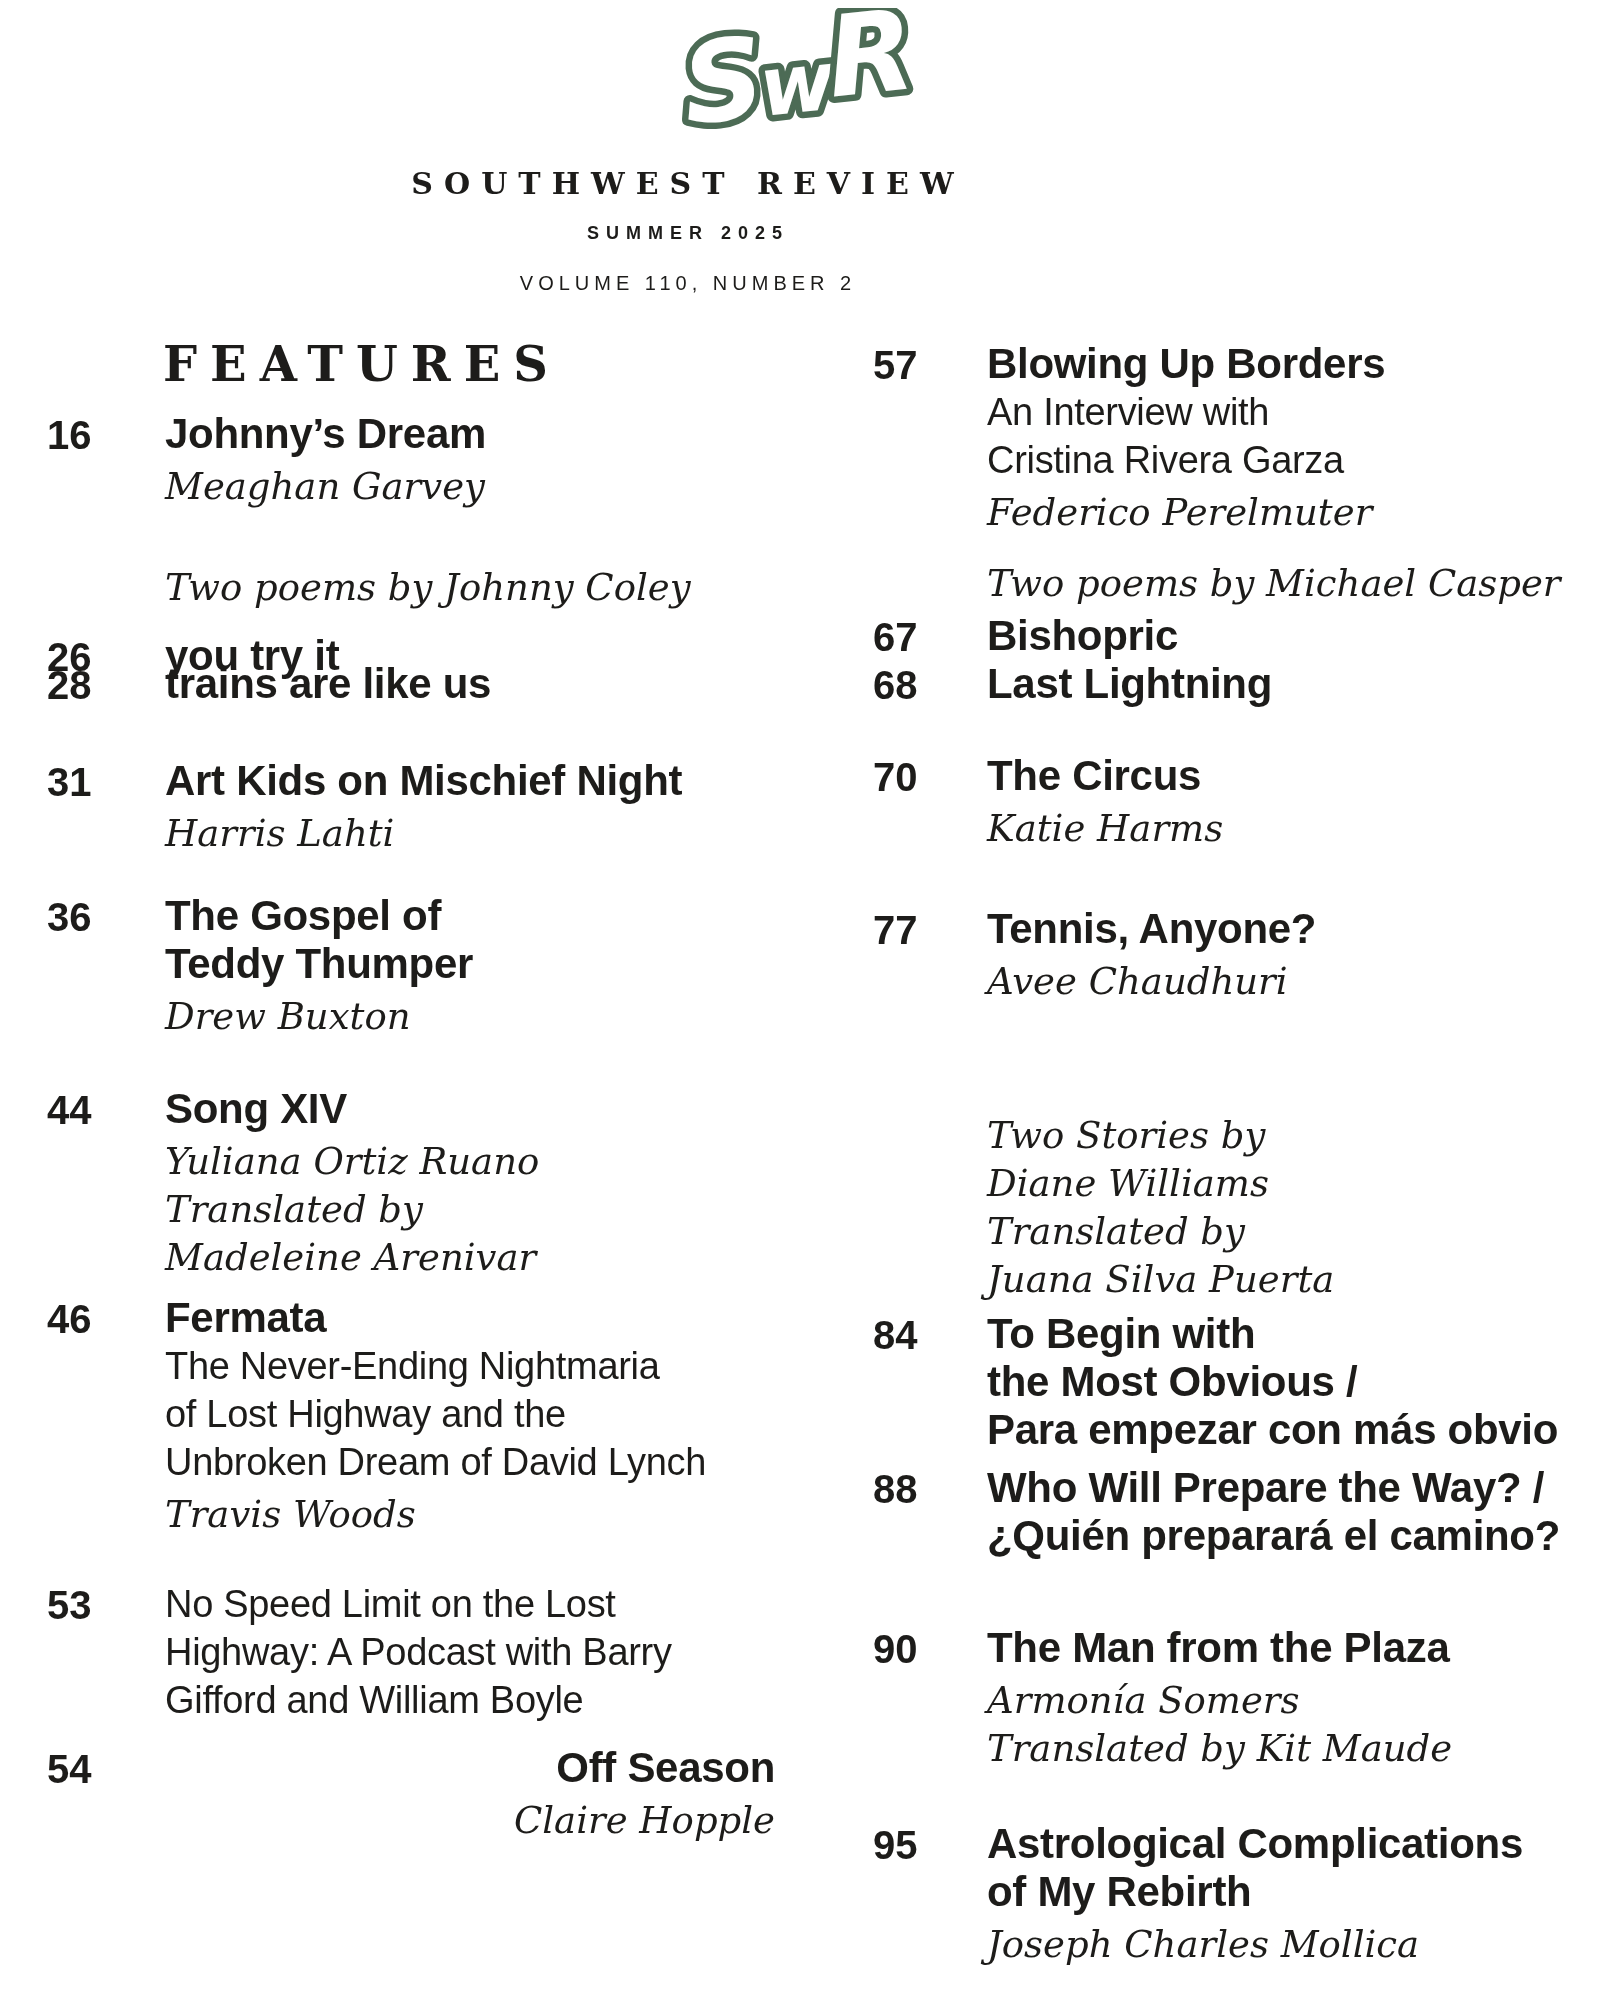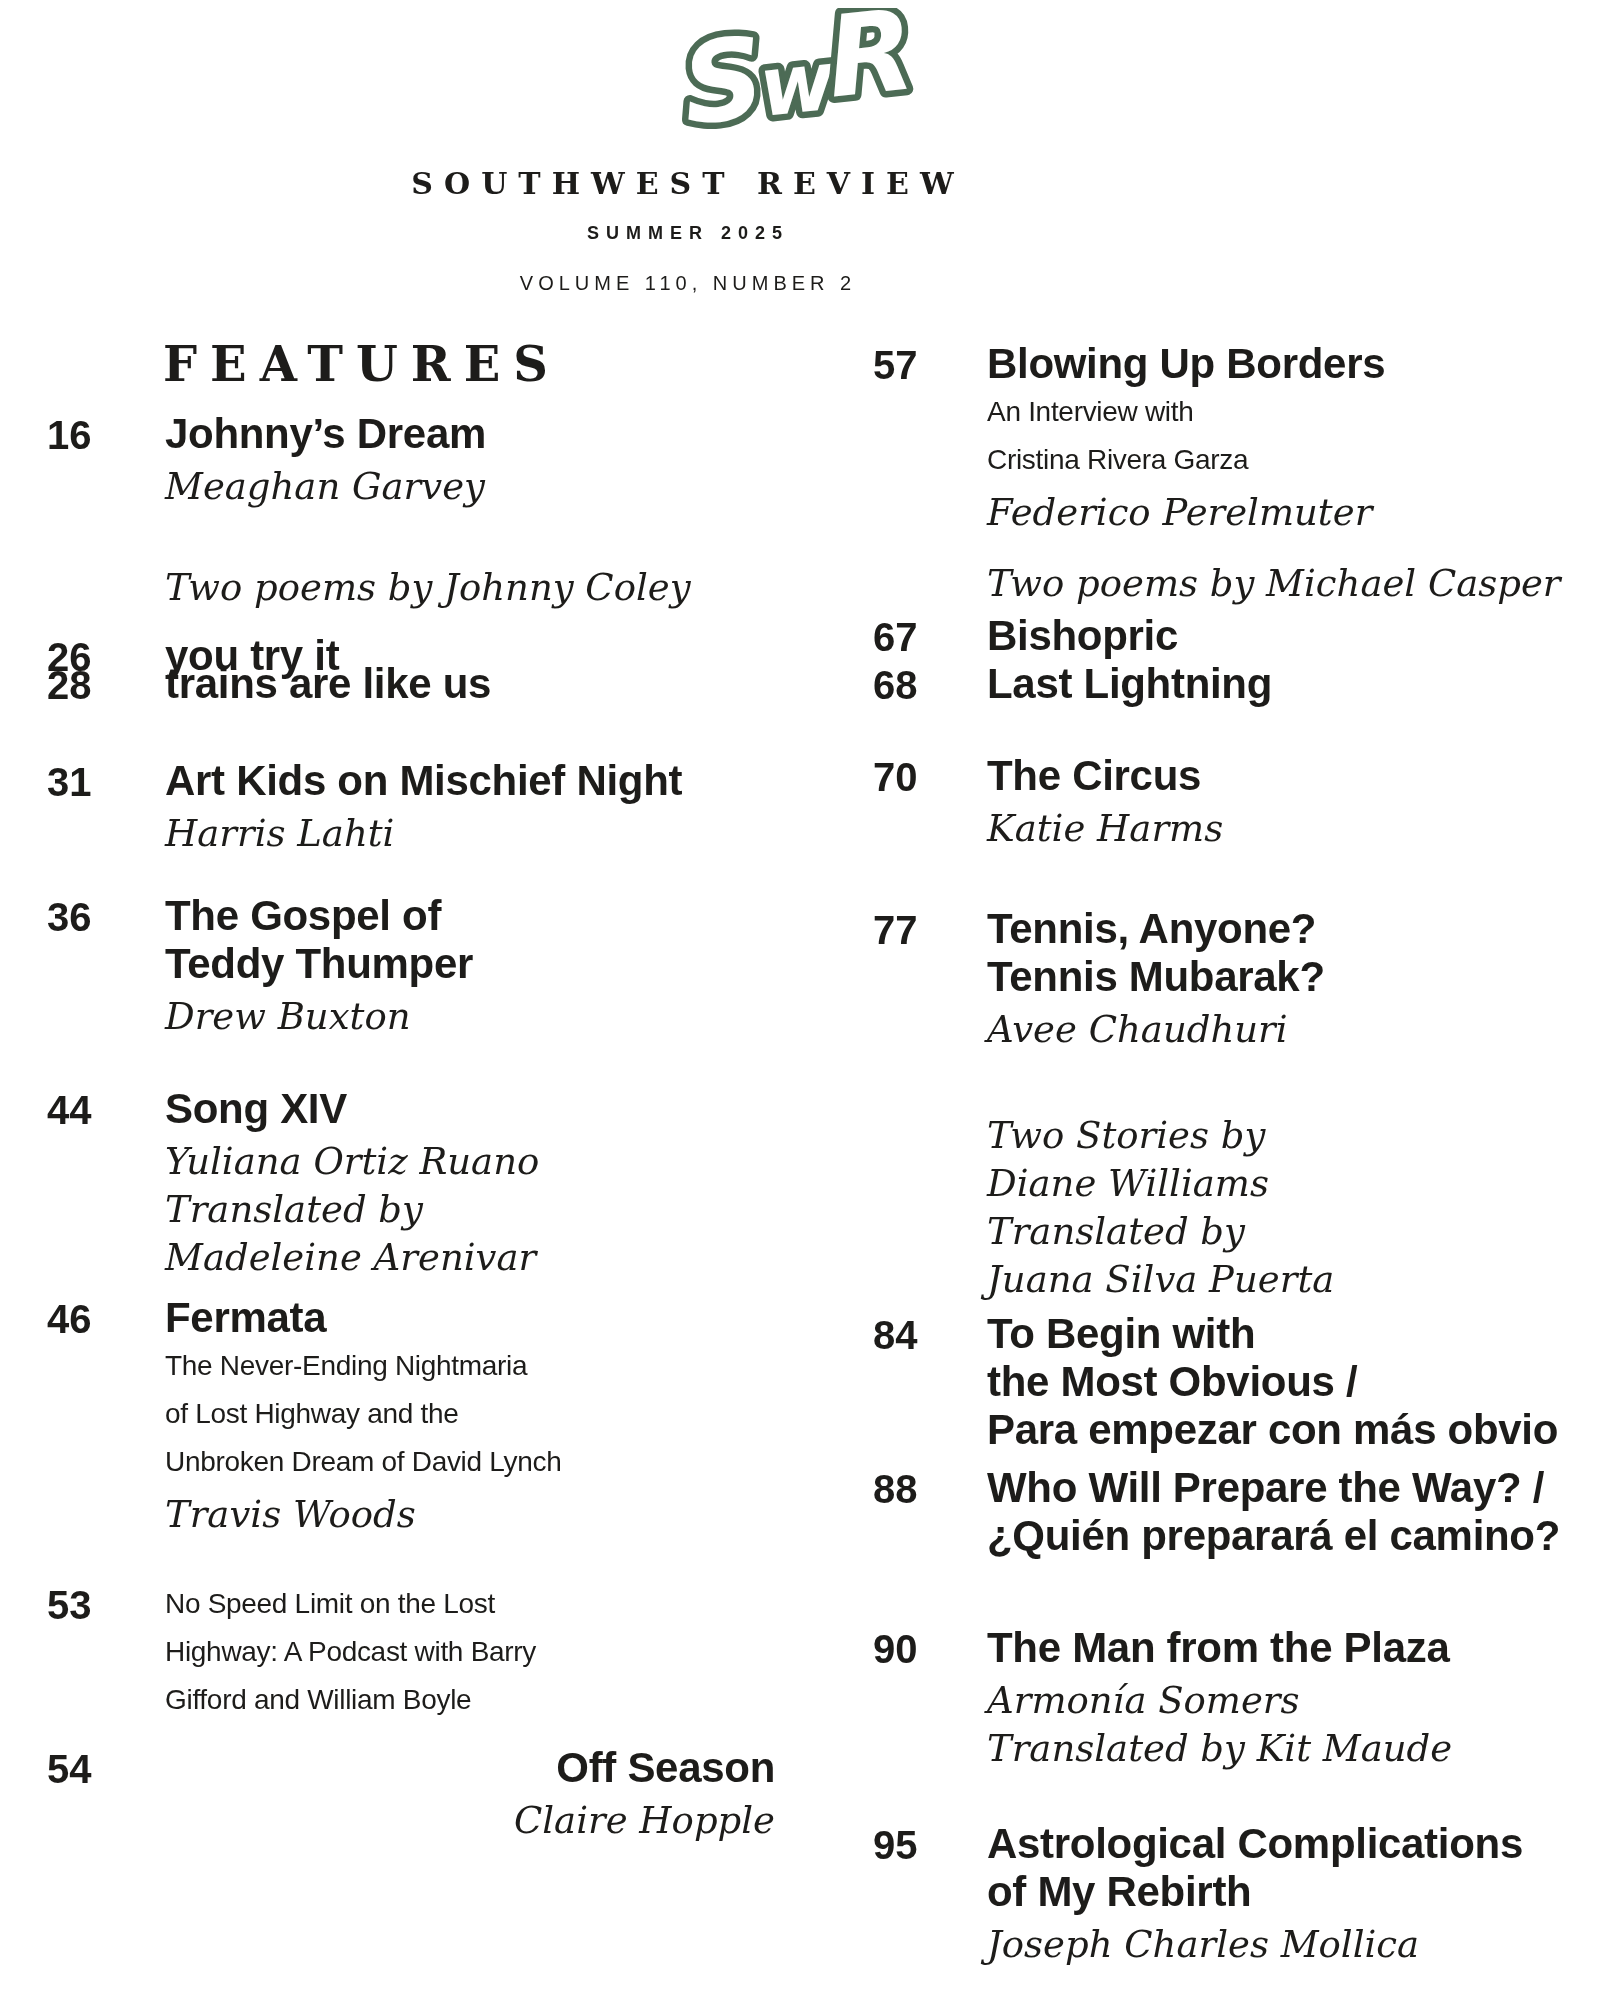--- a/index.html
+++ b/index.html
@@ -84,21 +84,21 @@
     display: block;
     font-weight: bold;
     font-size: 42px;
     line-height: 48px;
     letter-spacing: -0.3px;
     white-space: nowrap;
   }
   .s-line {
     display: block;
     font-weight: 400;
-    font-size: 28px;
+    font-size: 38px;
     line-height: 48px;
     letter-spacing: -0.3px;
     white-space: nowrap;
   }
   .b-line {
     display: block;
     font-family: "DejaVu Serif", serif;
     font-style: italic;
     font-weight: 500;
     font-size: 37px;
@@ -215,21 +215,20 @@
     <div class="toc-row col1" style="top: 752px;">
       <span class="num">70</span>
       <span class="t-line">The Circus</span>
       <div class="byline">
         <span class="b-line">Katie Harms</span>
       </div>
     </div>
     <div class="toc-row col1" style="top: 905px;">
       <span class="num">77</span>
       <span class="t-line">Tennis, Anyone?</span>
-      <span class="t-line">Tennis Mubarak?</span>
       <div class="byline">
         <span class="b-line">Avee Chaudhuri</span>
       </div>
     </div>
     <div class="toc-row col1" style="top: 1112px;">
       <span class="b-line">Two Stories by</span>
       <span class="b-line">Diane Williams</span>
       <span class="b-line">Translated by</span>
       <span class="b-line">Juana Silva Puerta</span>
     </div>

